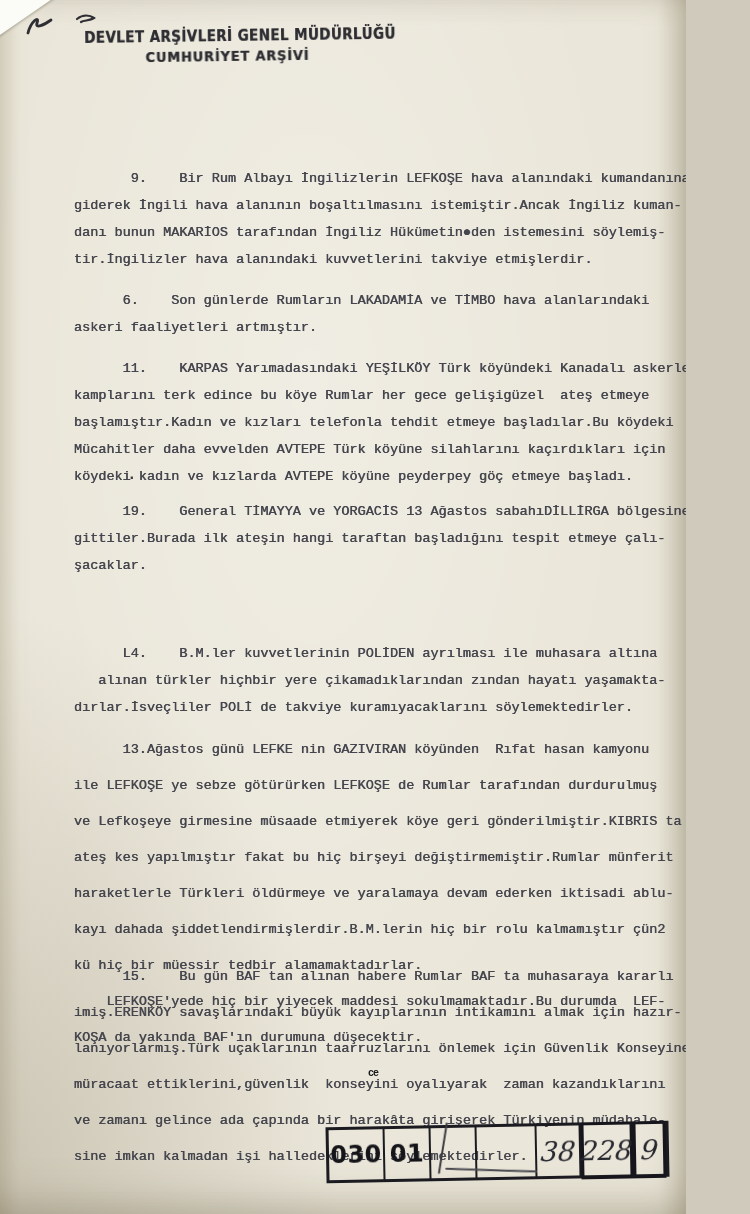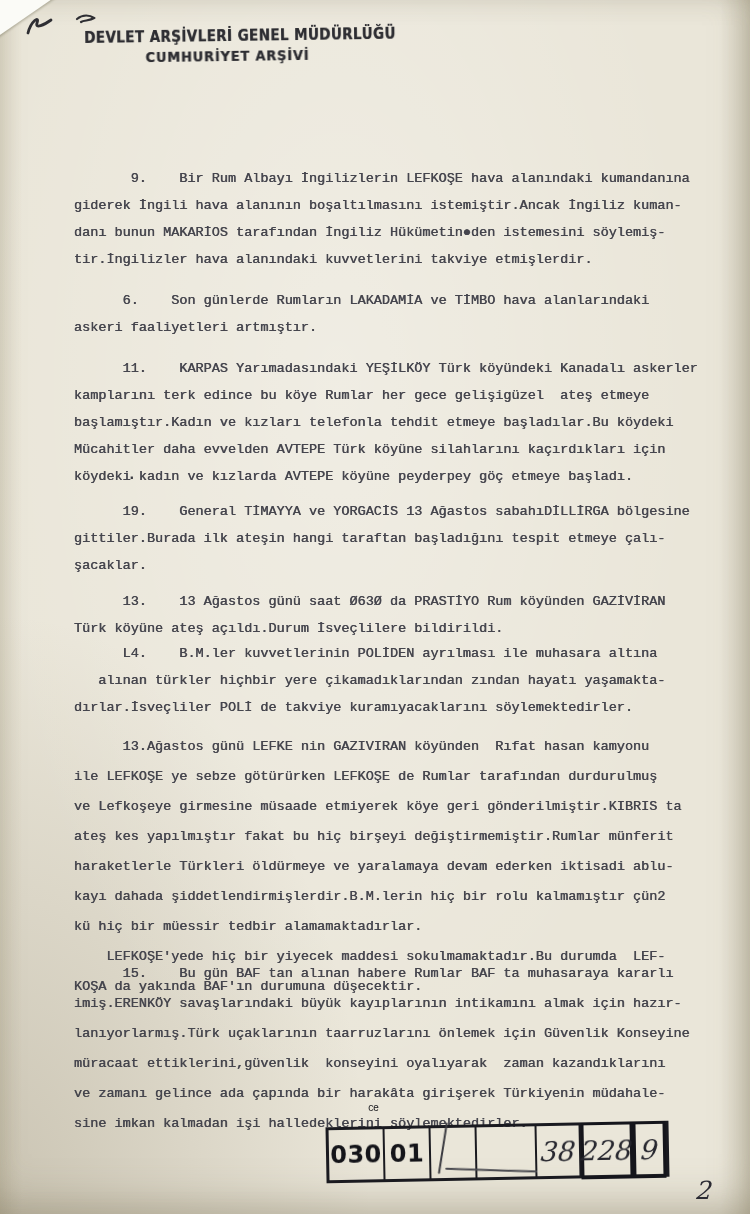--- a/index.html
+++ b/index.html
@@ -1,17 +1,17 @@
 <!DOCTYPE html>
 <html lang="tr"><head>
 <meta charset="utf-8">
 <style>
   html,body{margin:0;padding:0;background:#cfcabb;}
   .page{
-    position:relative;width:750px;height:1214px;overflow:hidden;
+    position:relative;width:686px;height:1214px;overflow:hidden;
     background:
       radial-gradient(ellipse at 45% 32%, rgba(255,255,255,0.28), rgba(255,255,255,0) 62%),
       radial-gradient(ellipse at 0% 100%, rgba(120,108,80,0.28), rgba(120,108,80,0) 35%),
       linear-gradient(90deg,#dcd7c6 0%,#eae6d9 3%,#eae6d9 96%,#d6d1c0 100%),
       #e9e5d8;
     box-shadow: inset 0 -28px 45px -22px rgba(110,100,72,0.40),
                 inset 0 14px 30px -20px rgba(110,100,72,0.25),
                 inset -22px 0 45px -28px rgba(110,100,72,0.35);
     font-family:"Liberation Sans", sans-serif;
   }
@@ -31,38 +31,37 @@
   .stamp-l1{font-size:13.5px;letter-spacing:0.4px;white-space:nowrap;}
   .stamp-l2{font-size:13px;letter-spacing:0.8px;margin-top:3px;}
   .typed{
     position:absolute;left:70px;margin:4px;
     font-family:"Liberation Mono","DejaVu Sans Mono",monospace;
     font-size:13.5px;line-height:27px;white-space:pre;
     color:#45454d;
     text-shadow:0.35px 0.3px 0.45px rgba(62,62,72,0.75), -0.2px 0 0.3px rgba(62,62,72,0.45);
     filter:blur(0.22px);
   }
-  .tight{line-height:30px;}
+  .tight{line-height:36px;}
   .p9 {top:161px;}
   .p10{top:283px;}
   .p11{top:351px;}
   .p12{top:494px;}
   .p13{top:584px;}
   .p14{top:636px;}
   .p13b{top:728px;}
   .p15{top:955px;}
   .stray-dot{
     position:absolute;left:127px;top:466px;
     font-family:"Liberation Mono",monospace;font-size:16px;font-weight:700;color:#3c3c44;
   }
   .correction{
     position:absolute;left:368px;top:1068px;
-    font-family:"Liberation Mono",monospace;font-size:10px;font-weight:400;color:#17171c;
+    font-family:"Liberation Mono",monospace;font-size:10px;font-weight:700;color:#17171c;
     letter-spacing:-1px;
-    margin-top:35px;
   }
   .code-stamp{
     position:absolute;left:326px;top:1124px;height:50px;display:flex;align-items:stretch;
     border:3px solid #1a1a20;transform:rotate(-1.1deg);
     filter:blur(0.2px);
   }
   .cell{
     display:flex;align-items:center;justify-content:center;
     border-right:2px solid #1a1a20;position:relative;box-sizing:border-box;
   }
@@ -119,22 +118,20 @@
 askeri faaliyetleri artmıştır.</pre>
   <pre class="typed p11">      11.    KARPAS Yarımadasındaki YEŞİLKÖY Türk köyündeki Kanadalı askerler
 kamplarını terk edince bu köye Rumlar her gece gelişigüzel  ateş etmeye
 başlamıştır.Kadın ve kızları telefonla tehdit etmeye başladılar.Bu köydeki
 Mücahitler daha evvelden AVTEPE Türk köyüne silahlarını kaçırdıkları için
 köydeki kadın ve kızlarda AVTEPE köyüne peyderpey göç etmeye başladı.</pre>
   <div class="stray-dot">.</div>
   <pre class="typed p12">      19.    General TİMAYYA ve YORGACİS 13 Ağastos sabahıDİLLİRGA bölgesine
 gittiler.Burada ilk ateşin hangi taraftan başladığını tespit etmeye çalı-
 şacaklar.</pre>
-  <pre class="typed p13">      13.    13 Ağastos günü saat Ø63Ø da PRASTİYO Rum köyünden GAZİVİRAN
-Türk köyüne ateş açıldı.Durum İsveçlilere bildirildi.</pre>
   <pre class="typed p14">      L4.    B.M.ler kuvvetlerinin POLİDEN ayrılması ile muhasara altına
    alınan türkler hiçhbir yere çikamadıklarından zından hayatı yaşamakta-
 dırlar.İsveçliler POLİ de takviye kuramıyacaklarını söylemektedirler.</pre>
   <pre class="typed tight p13b">      13.Ağastos günü LEFKE nin GAZIVIRAN köyünden  Rıfat hasan kamyonu
 ile LEFKOŞE ye sebze götürürken LEFKOŞE de Rumlar tarafından durdurulmuş
 ve Lefkoşeye girmesine müsaade etmiyerek köye geri gönderilmiştir.KIBRIS ta
 ateş kes yapılmıştır fakat bu hiç birşeyi değiştirmemiştir.Rumlar münferit
 haraketlerle Türkleri öldürmeye ve yaralamaya devam ederken iktisadi ablu-
 kayı dahada şiddetlendirmişlerdir.B.M.lerin hiç bir rolu kalmamıştır çün2
 kü hiç bir müessir tedbir alamamaktadırlar.

